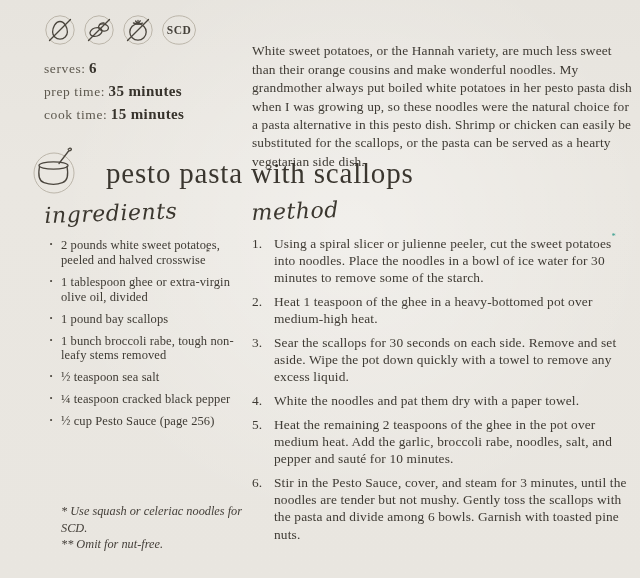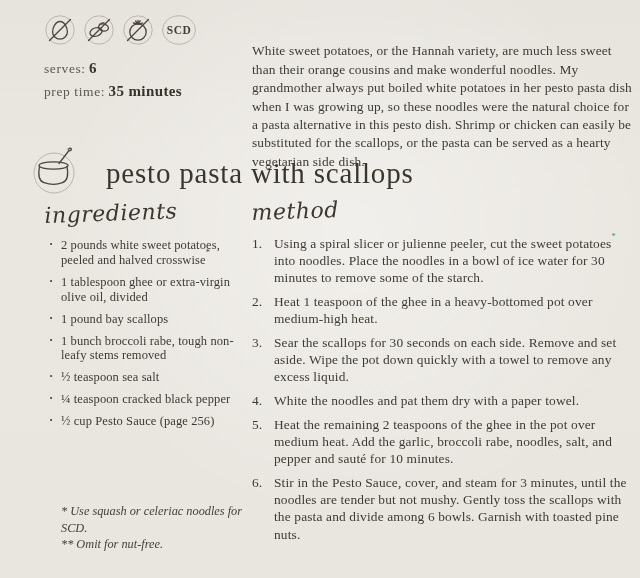--- a/index.html
+++ b/index.html
@@ -137,20 +137,24 @@
       </span>
     </div>
     <div class="meta-line">
       <span class="meta-label">serves:</span>
       <span class="meta-value">6</span>
     </div>
     <div class="meta-line">
       <span class="meta-label">prep time:</span>
       <span class="meta-value">35 minutes</span>
     </div>
+    <div class="meta-line">
+      <span class="meta-label">cook time:</span>
+      <span class="meta-value">15 minutes</span>
+    </div>
   </div>
 
   <p class="intro">White sweet potatoes, or the Hannah variety, are much less sweet than their orange cousins and make wonderful noodles. My grandmother always put boiled white potatoes in her pesto pasta dish when I was growing up, so these noodles were the natural choice for a pasta alternative in this pesto dish. Shrimp or chicken can easily be substituted for the scallops, or the pasta can be served as a hearty vegetarian side dish.</p>
 
   <div class="title-row">
     <span class="pot-icon">
       <svg width="50" height="54" viewBox="0 0 50 54">
         <circle class="faint" cx="24" cy="30" r="20"></circle>
         <ellipse class="sketch" cx="23.5" cy="22.5" rx="14.5" ry="3.6"></ellipse>
         <path class="sketch" d="M9.5 23.5 c-1.5 8 -0.5 14.5 4.5 16.2 c6 2 13 2 18.5 0 c5 -1.8 6 -8.2 4.5 -16.2"></path>

